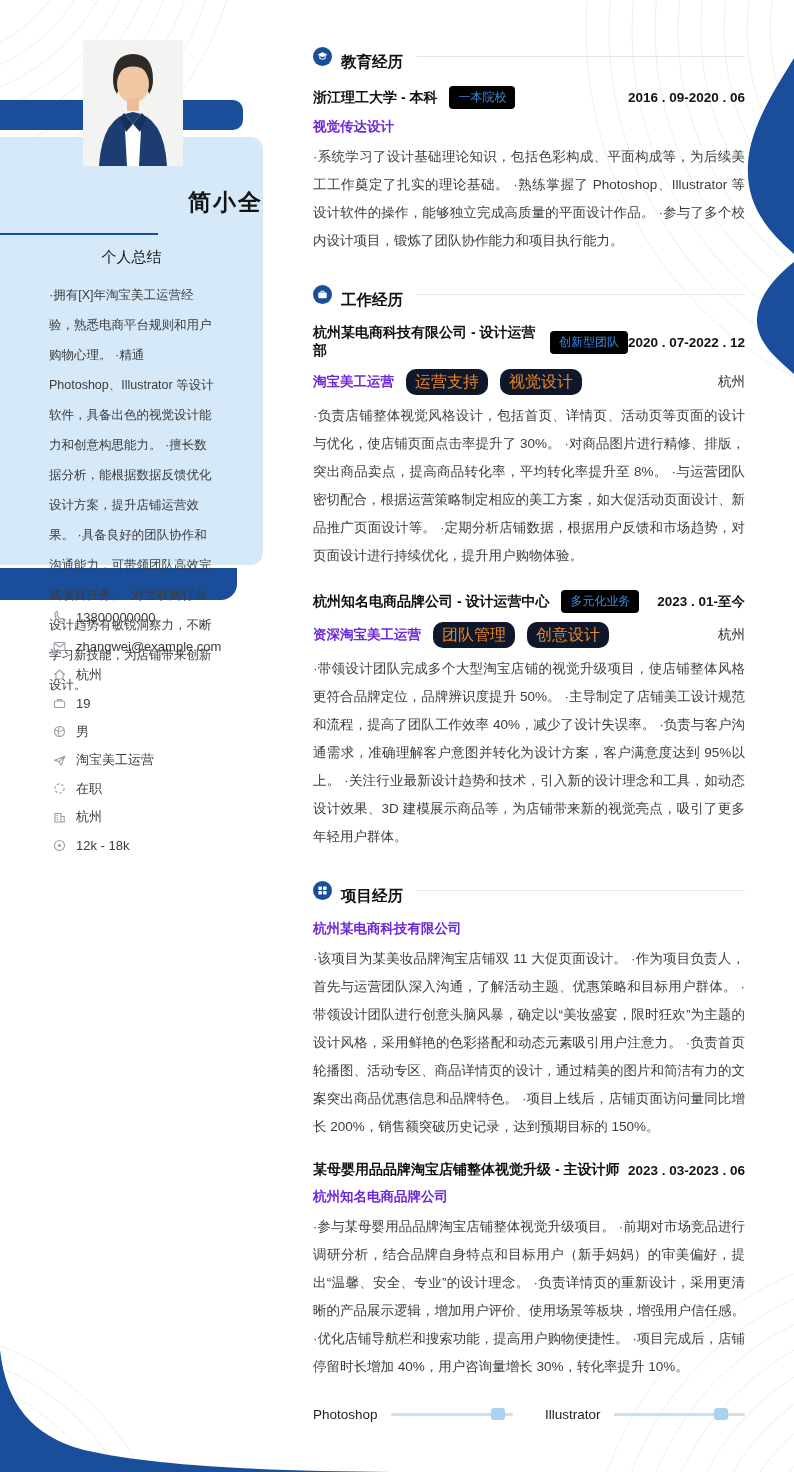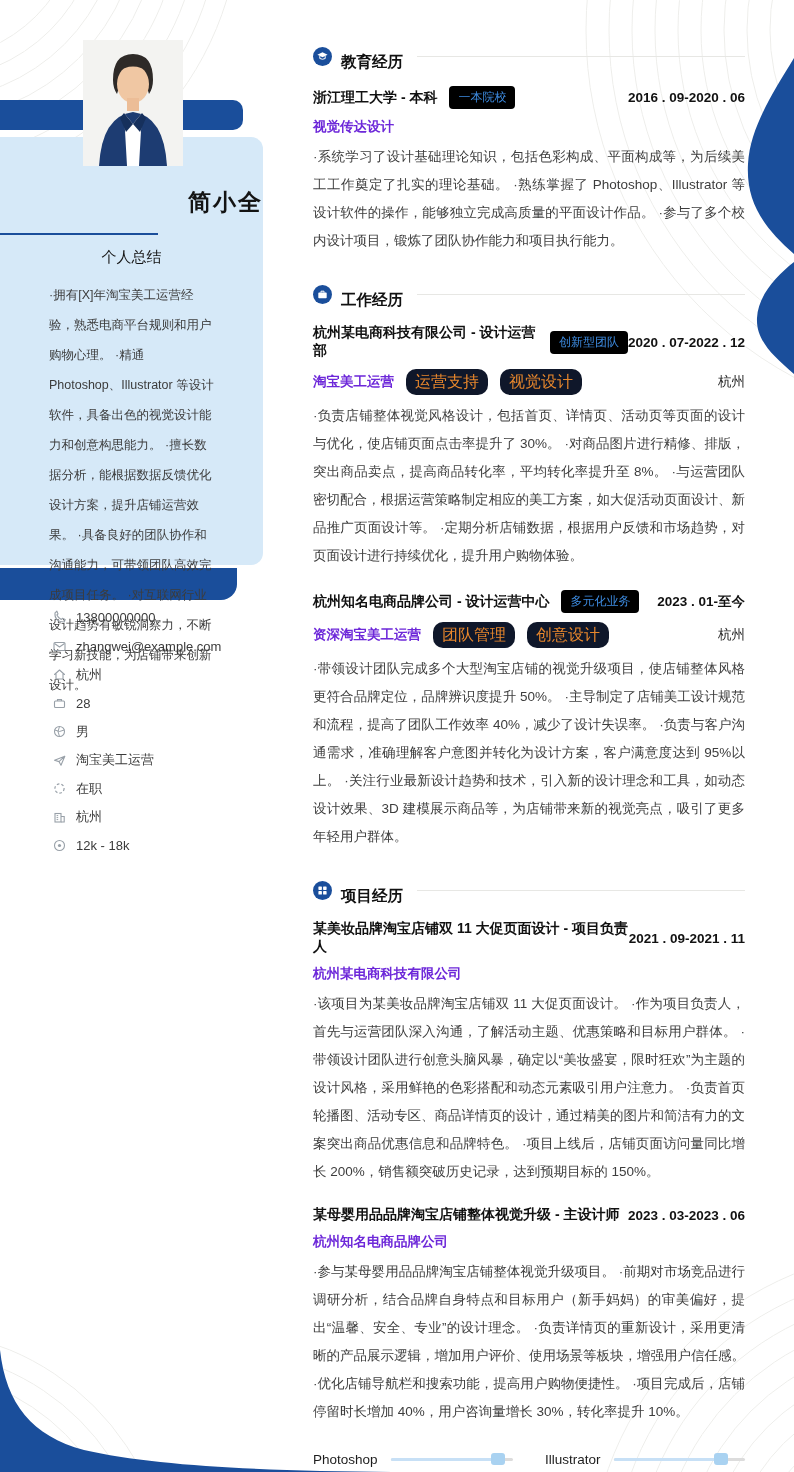--- a/index.html
+++ b/index.html
@@ -136,21 +136,21 @@
       <svg class="contact-icon" viewBox="0 0 15 15">
           <path d="M2.5 7.5 L7.5 3 L12.5 7.5 M4 6.8 V12 h7 V6.8" fill="none" stroke="#98a0a8" stroke-width="1.1" stroke-linejoin="round" stroke-linecap="round"></path>
         </svg>
       <span class="contact-value">杭州</span>
     </div>
     <div class="contact-row">
       <svg class="contact-icon" viewBox="0 0 15 15">
           <rect x="2.5" y="5" width="10" height="6.5" rx="1" fill="none" stroke="#98a0a8" stroke-width="1.1"></rect>
           <path d="M5.5 5 V3.6 h4 V5" fill="none" stroke="#98a0a8" stroke-width="1.1"></path>
         </svg>
-      <span class="contact-value">28</span>
+      <span class="contact-value">19</span>
     </div>
     <div class="contact-row">
       <svg class="contact-icon" viewBox="0 0 15 15">
           <circle cx="7.5" cy="7.5" r="5" fill="none" stroke="#98a0a8" stroke-width="1.1"></circle>
           <path d="M2.8 6 q4.7 3 9.4 0 M7.5 2.5 q-3 5 0 10" fill="none" stroke="#98a0a8" stroke-width="1"></path>
         </svg>
       <span class="contact-value">男</span>
     </div>
     <div class="contact-row">
       <svg class="contact-icon" viewBox="0 0 15 15">
@@ -258,24 +258,20 @@
               <rect x="6.1" y="1.4" width="3.5" height="3.5" rx="0.6" fill="#fff"></rect>
               <rect x="1.4" y="6.1" width="3.5" height="3.5" rx="0.6" fill="#fff"></rect>
               <rect x="6.1" y="6.1" width="3.5" height="3.5" rx="0.6" fill="#fff"></rect>
             </svg>
         </span>
         <span class="sec-title">项目经历</span>
         <span class="sec-rule"></span>
       </div>
 
       <div class="entry">
-        <div class="row">
-          <span class="row-title">某美妆品牌淘宝店铺双 11 大促页面设计 - 项目负责人</span>
-          <span class="date">2021 . 09-2021 . 11</span>
-        </div>
         <div class="row2">
           <span class="sub-title">杭州某电商科技有限公司</span>
         </div>
         <div class="para">·该项目为某美妆品牌淘宝店铺双 11 大促页面设计。 ·作为项目负责人，首先与运营团队深入沟通，了解活动主题、优惠策略和目标用户群体。 ·带领设计团队进行创意头脑风暴，确定以“美妆盛宴，限时狂欢”为主题的设计风格，采用鲜艳的色彩搭配和动态元素吸引用户注意力。 ·负责首页轮播图、活动专区、商品详情页的设计，通过精美的图片和简洁有力的文案突出商品优惠信息和品牌特色。 ·项目上线后，店铺页面访问量同比增长 200%，销售额突破历史记录，达到预期目标的 150%。</div>
       </div>
 
       <div class="entry">
         <div class="row">
           <span class="row-title">某母婴用品品牌淘宝店铺整体视觉升级 - 主设计师</span>
           <span class="date">2023 . 03-2023 . 06</span>

